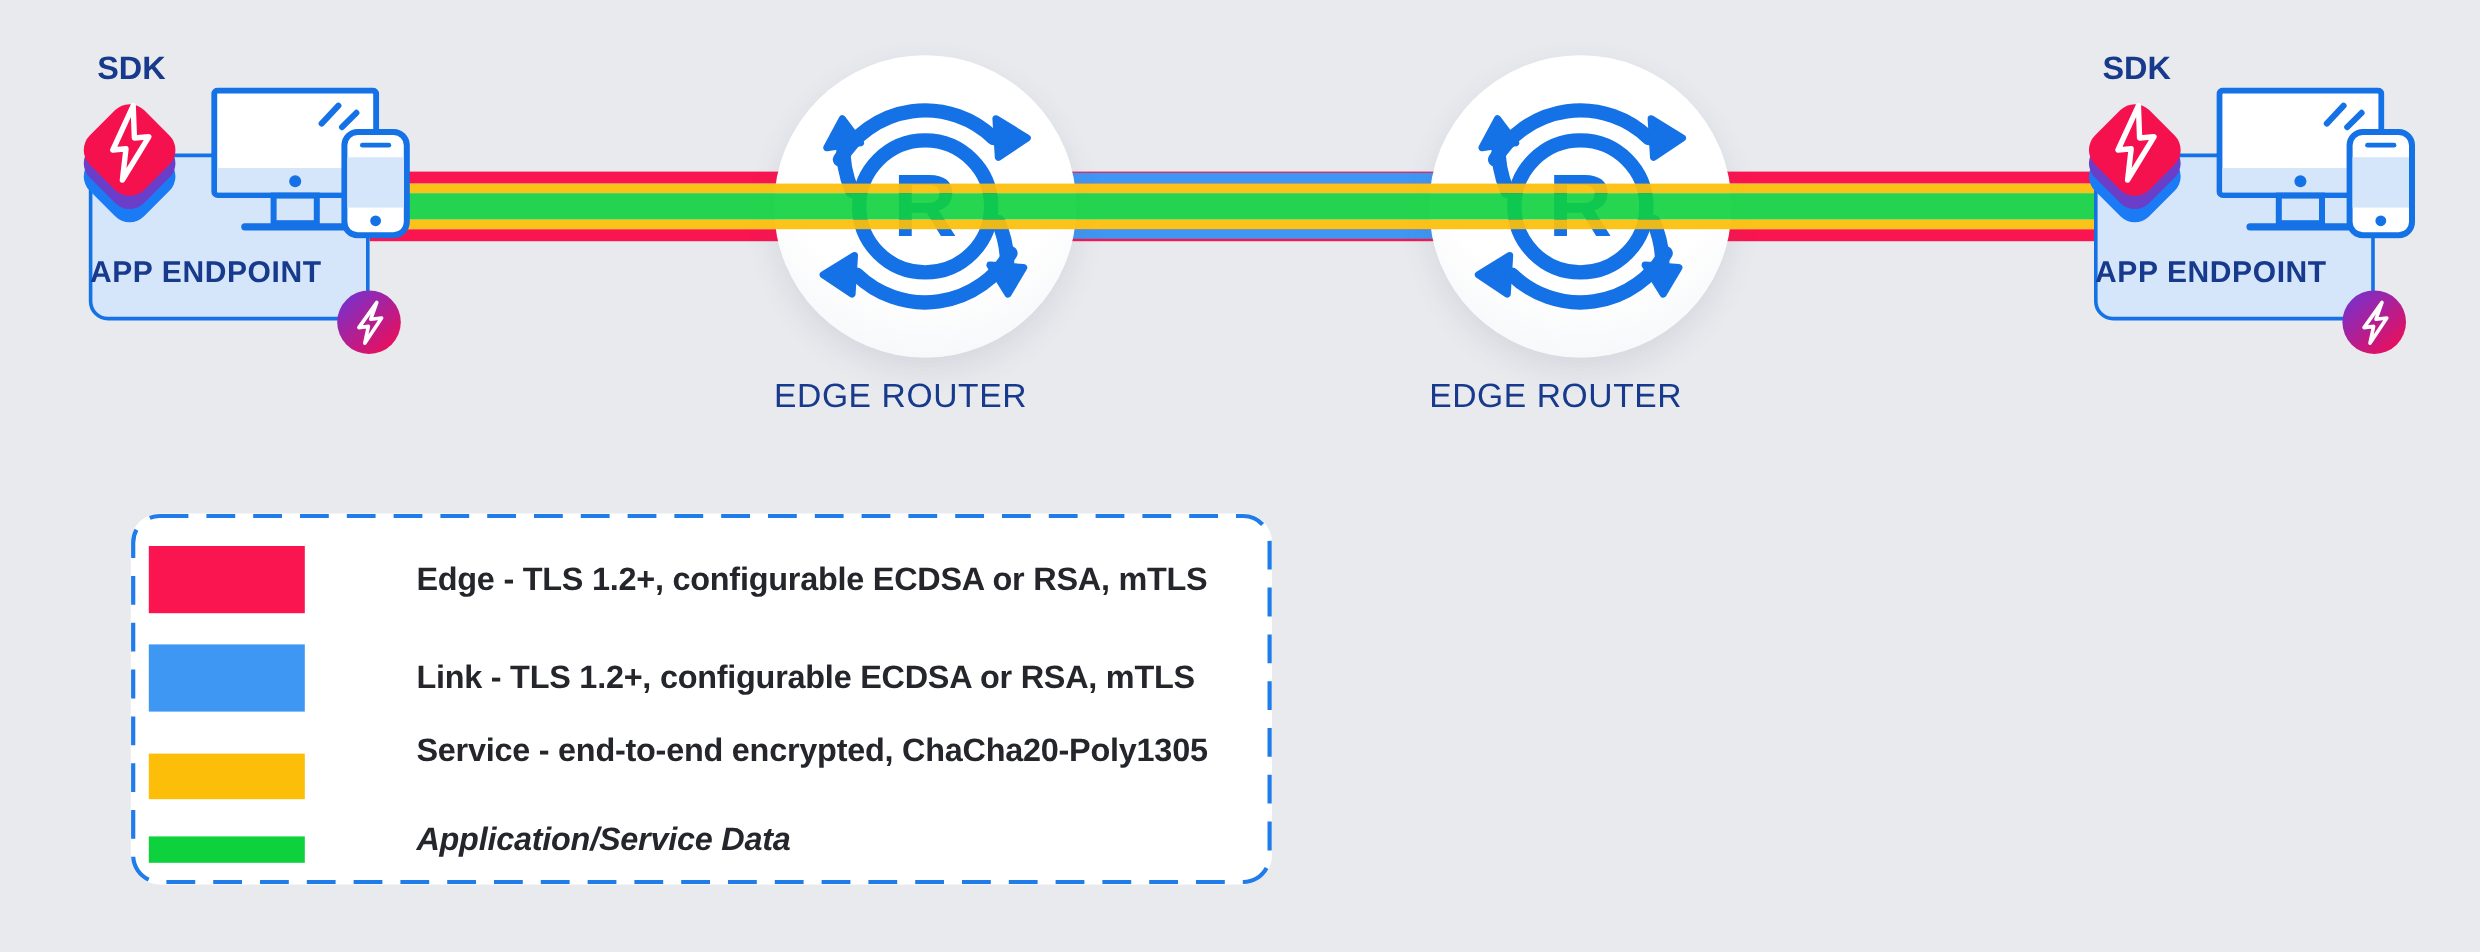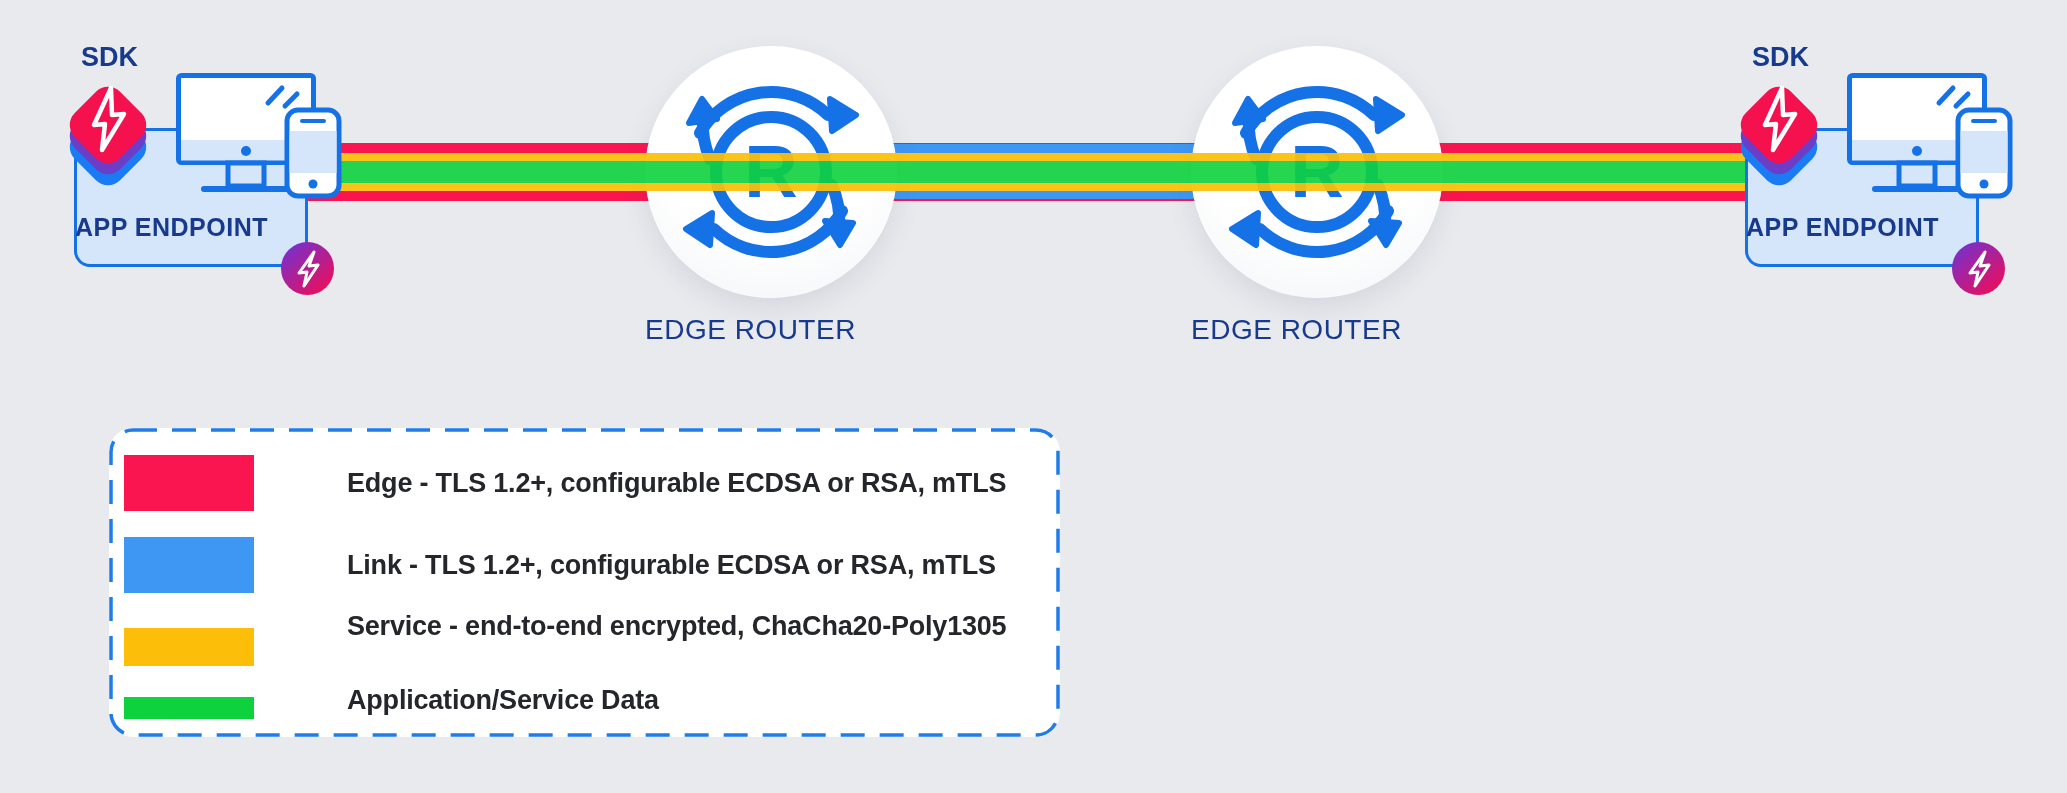--- a/index.html
+++ b/index.html
@@ -60,21 +60,21 @@
   .swatch{position:absolute;left:15px;width:130px;}
   .swatch.s-0{top:27px;height:56px;}
   .swatch.s-1{top:109px;height:56px;}
   .swatch.s-2{top:200px;height:38px;}
   .swatch.s-3{top:269px;height:22px;}
   .legend-label{
     position:absolute;left:238px;transform:translateY(-50%);
     font-size:27px;font-weight:600;letter-spacing:-.2px;color:var(--legend-text,#24262b);white-space:nowrap;
   }
   .legend-label.l-0{top:55px;} .legend-label.l-1{top:137px;text-align:right;}
-  .legend-label.l-2{top:198px;} .legend-label.l-3{top:272px;}
+  .legend-label.l-2{top:198px;} .legend-label.l-3{top:272px;font-style:italic;}
 </style>
 </head>
 <body>
 
 <div class="stage">
 
   <div class="stripe edge-top"></div>
   <div class="stripe edge-bot"></div>
   <div class="stripe link-top"></div>
   <div class="stripe link-bot"></div>

